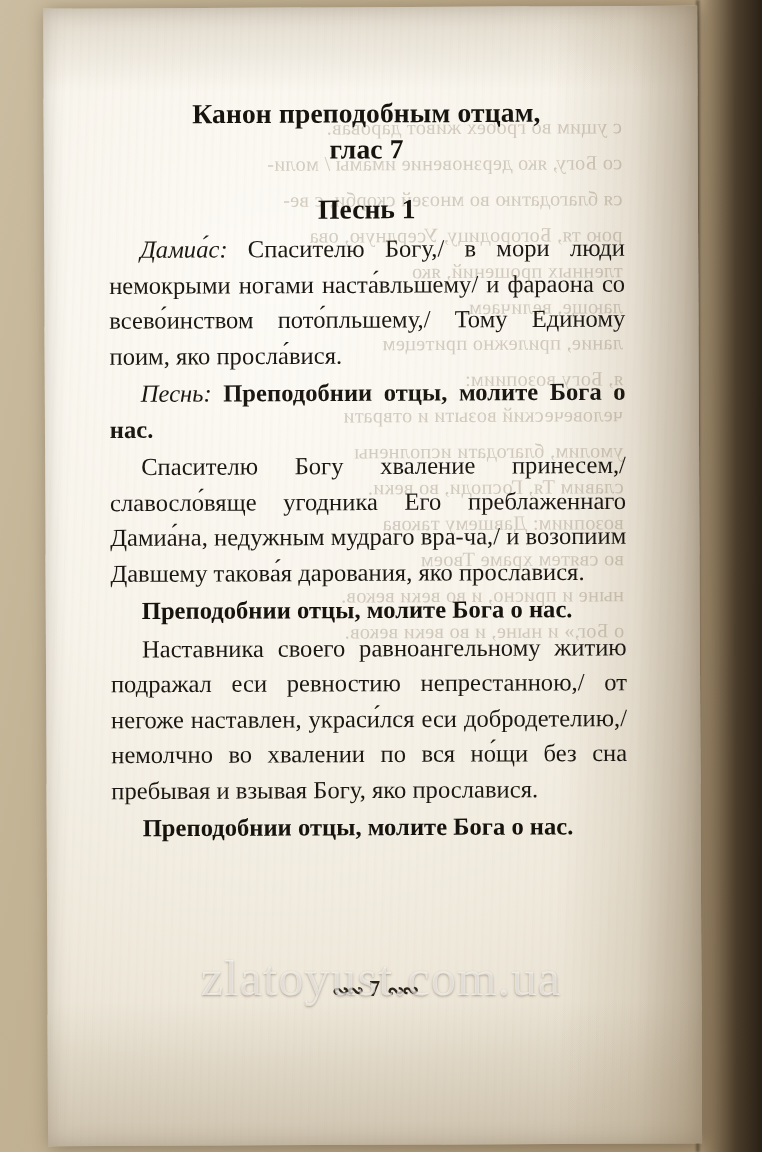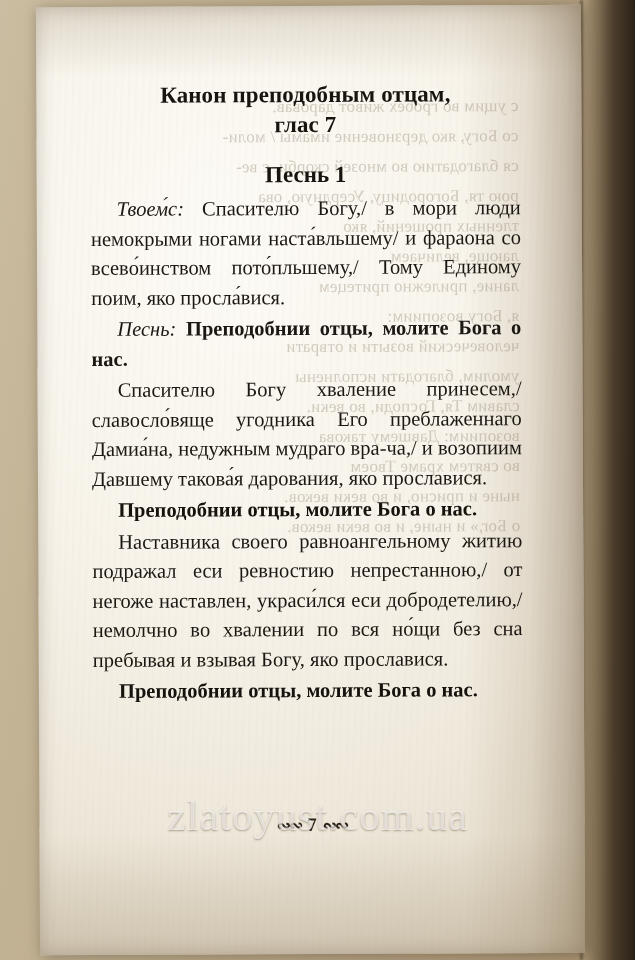--- a/index.html
+++ b/index.html
@@ -224,21 +224,21 @@
     </div>
 
     <div class="content">
       <div class="title">
         <span>Канон преподобным отцам,</span><br>
         <span>глас 7</span>
       </div>
 
       <div class="heading">Песнь 1</div>
 
-      <p class="indent"><span class="rubric-italic">Твоем́с:</span> <span>Спасителю Богу,/ в мори люди немокрыми ногами наста́вльшему/ и фараона со всево́инством пото́пльшему,/ Тому Единому поим, яко просла́вися.</span></p>
+      <p class="indent"><span class="rubric-italic">Дамиа́с:</span> <span>Спасителю Богу,/ в мори люди немокрыми ногами наста́вльшему/ и фараона со всево́инством пото́пльшему,/ Тому Единому поим, яко просла́вися.</span></p>
 
       <p class="indent blk"><span class="rubric-italic">Песнь:</span> <span class="bold">Преподобнии отцы, молите Бога о нас.</span></p>
 
       <p class="indent blk">Спасителю Богу хваление принесем,/ славосло́вяще угодника Его преблаженнаго Дамиа́на, недужным мудраго вра-ча,/ и возопиим Давшему такова́я дарования, яко прославися.</p>
 
       <div class="refrain-wrap">
         <p class="refrain">Преподобнии отцы, молите Бога о нас.</p>
       </div>
 
       <p class="indent blk">Наставника своего равноангельному житию подражал еси ревностию непрестанною,/ от негоже наставлен, украси́лся еси добродетелию,/ немолчно во хвалении по вся но́щи без сна пребывая и взывая Богу, яко прославися.</p>

